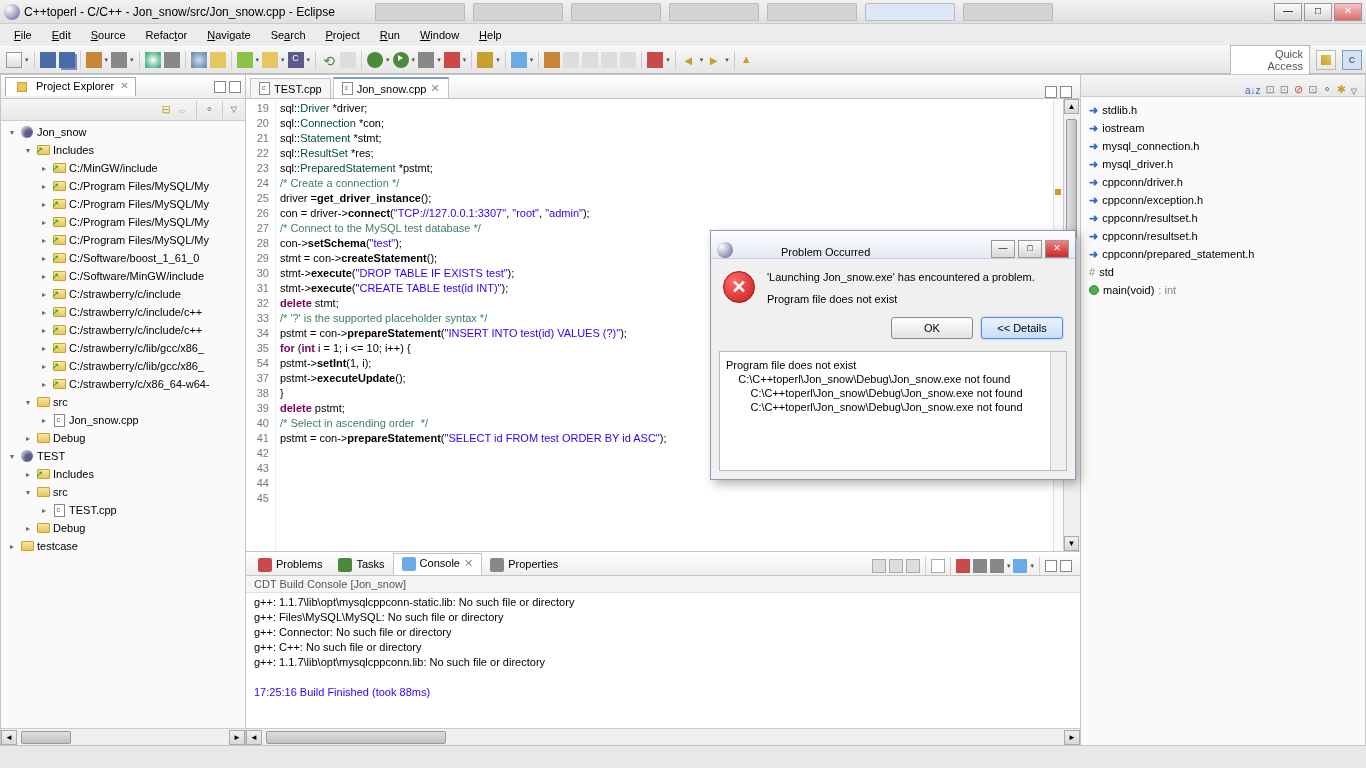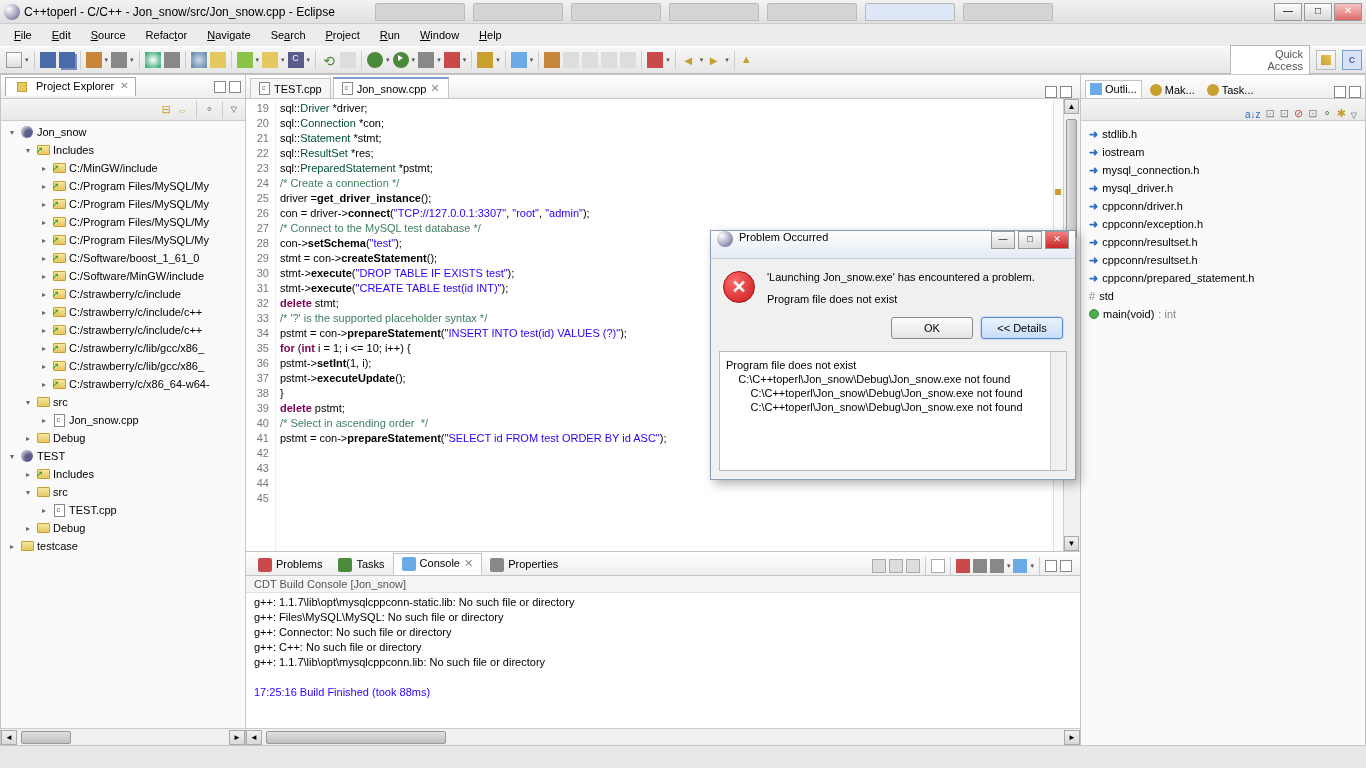--- a/index.html
+++ b/index.html
@@ -84,21 +84,21 @@
 .rtab.active { background: #fff; border: 1px solid #c5c5c5; border-bottom: 1px solid #fff; }
 .outline-toolbar { height: 22px; background: linear-gradient(#f5f5f5,#e8e8e8); border-bottom: 1px solid #ccc; display: flex; justify-content: flex-end; align-items: flex-end; padding: 0 8px; gap: 5px; }
 .outline-body { flex: 1; padding: 4px 8px; }
 .ol-row { display: flex; align-items: center; height: 18px; gap: 4px; }
 .inc-arrow { color: #2e6cc4; font-weight: bold; }
 .hash { color: #888; }
 .green-dot { width: 10px; height: 10px; background: #4caf50; border-radius: 50%; border: 1px solid #388e3c; }
 
 
 .dialog { position: absolute; left: 710px; top: 230px; width: 366px; background: #f0f0f0; border: 1px solid #8b9cb4; box-shadow: 4px 4px 10px rgba(0,0,0,0.3); }
-.dlg-title { height: 28px; background: linear-gradient(#fdfdfd,#e4ebf5); display: flex; align-items: flex-start; padding: 0 6px; border-bottom: 1px solid #c5d0e0; }
+.dlg-title { height: 28px; background: linear-gradient(#fdfdfd,#e4ebf5); display: flex; align-items: flex-end; padding: 0 6px; border-bottom: 1px solid #c5d0e0; gap: 42px; }
 .dlg-title-ic { width: 16px; height: 16px; background: radial-gradient(circle at 30% 30%, #fff, #5c5c8c); border-radius: 50%; margin-right: 6px; }
 .dlg-win-ctrl { margin-left: auto; display: flex; gap: 3px; }
 .dlg-wbtn { width: 24px; height: 18px; background: linear-gradient(#fcfcfc,#d8d8d8); border: 1px solid #999; text-align: center; line-height: 14px; font-size: 9px; }
 .dlg-wbtn.close { background: linear-gradient(#f08080,#c82828); color: #fff; }
 .dlg-body { padding: 12px; display: flex; gap: 12px; }
 .dlg-error-ic { width: 32px; height: 32px; background: radial-gradient(circle at 35% 30%, #ff6b6b, #c81818); border-radius: 50%; display: flex; align-items: center; justify-content: center; color: #fff; font-weight: bold; font-size: 18px; border: 1px solid #a01010; }
 .dlg-msg { flex: 1; }
 .dlg-msg .line1 { margin-bottom: 10px; }
 .dlg-btns { display: flex; justify-content: flex-end; gap: 8px; padding: 0 12px 12px; }
 .dlg-btn { min-width: 82px; height: 22px; background: linear-gradient(#fdfdfd,#e4e4e4); border: 1px solid #888; border-radius: 3px; cursor: default; }
@@ -444,21 +444,21 @@
           <div class="ln">26</div>
           <div class="ln">27</div>
           <div class="ln">28</div>
           <div class="ln">29</div>
           <div class="ln">30</div>
           <div class="ln">31</div>
           <div class="ln">32</div>
           <div class="ln">33</div>
           <div class="ln">34</div>
           <div class="ln">35</div>
-          <div class="ln">36</div>
+          <div class="ln">54</div>
           <div class="ln">37</div>
           <div class="ln">38</div>
           <div class="ln">39</div>
           <div class="ln">40</div>
           <div class="ln">41</div>
           <div class="ln">42</div>
           <div class="ln">43</div>
           <div class="ln">44</div>
           <div class="ln">45</div>
         </div>
@@ -523,38 +523,20 @@
         </div>
       <div class="hscroll">
         <div class="hscroll-arrow" style="left:0">◄</div>
         <div class="hscroll-thumb" style="left:20px;width:180px"></div>
         <div class="hscroll-arrow" style="right:0">►</div>
       </div>
     </div>
   </div>
 
   <div class="right-panel">
-    <div class="rtabs" id="rtabs">
-        <div class="rtab active">
-          <span style="width:12px;height:12px;background:#6aaae6;display:inline-block"></span>
-          <span>Outli...</span>
-        </div>
-        <div class="rtab">
-          <span style="width:12px;height:12px;background:#c8a030;border-radius:50%;display:inline-block"></span>
-          <span>Mak...</span>
-        </div>
-        <div class="rtab">
-          <span style="width:12px;height:12px;background:#c8a030;border-radius:50%;display:inline-block"></span>
-          <span>Task...</span>
-        </div>
-      <div style="margin-left:auto;display:flex;gap:3px">
-        <span class="ptb-ic" style="border:1px solid #888;background:#fff;width:12px;height:12px"></span>
-        <span class="ptb-ic" style="border:1px solid #888;background:#fff;width:12px;height:12px"></span>
-      </div>
-    </div>
     <div class="outline-toolbar">
       <span style="color:#2e6cc4;font-size:10px">a↓z</span>
       <span style="color:#888">⊡</span>
       <span style="color:#888">⊡</span>
       <span style="color:#c84a4a">⊘</span>
       <span style="color:#888">⊡</span>
       <span style="color:#4a8a3a">⚬</span>
       <span style="color:#c8a030">✱</span>
       <span style="color:#555;font-size:8px">▽</span>
     </div>

